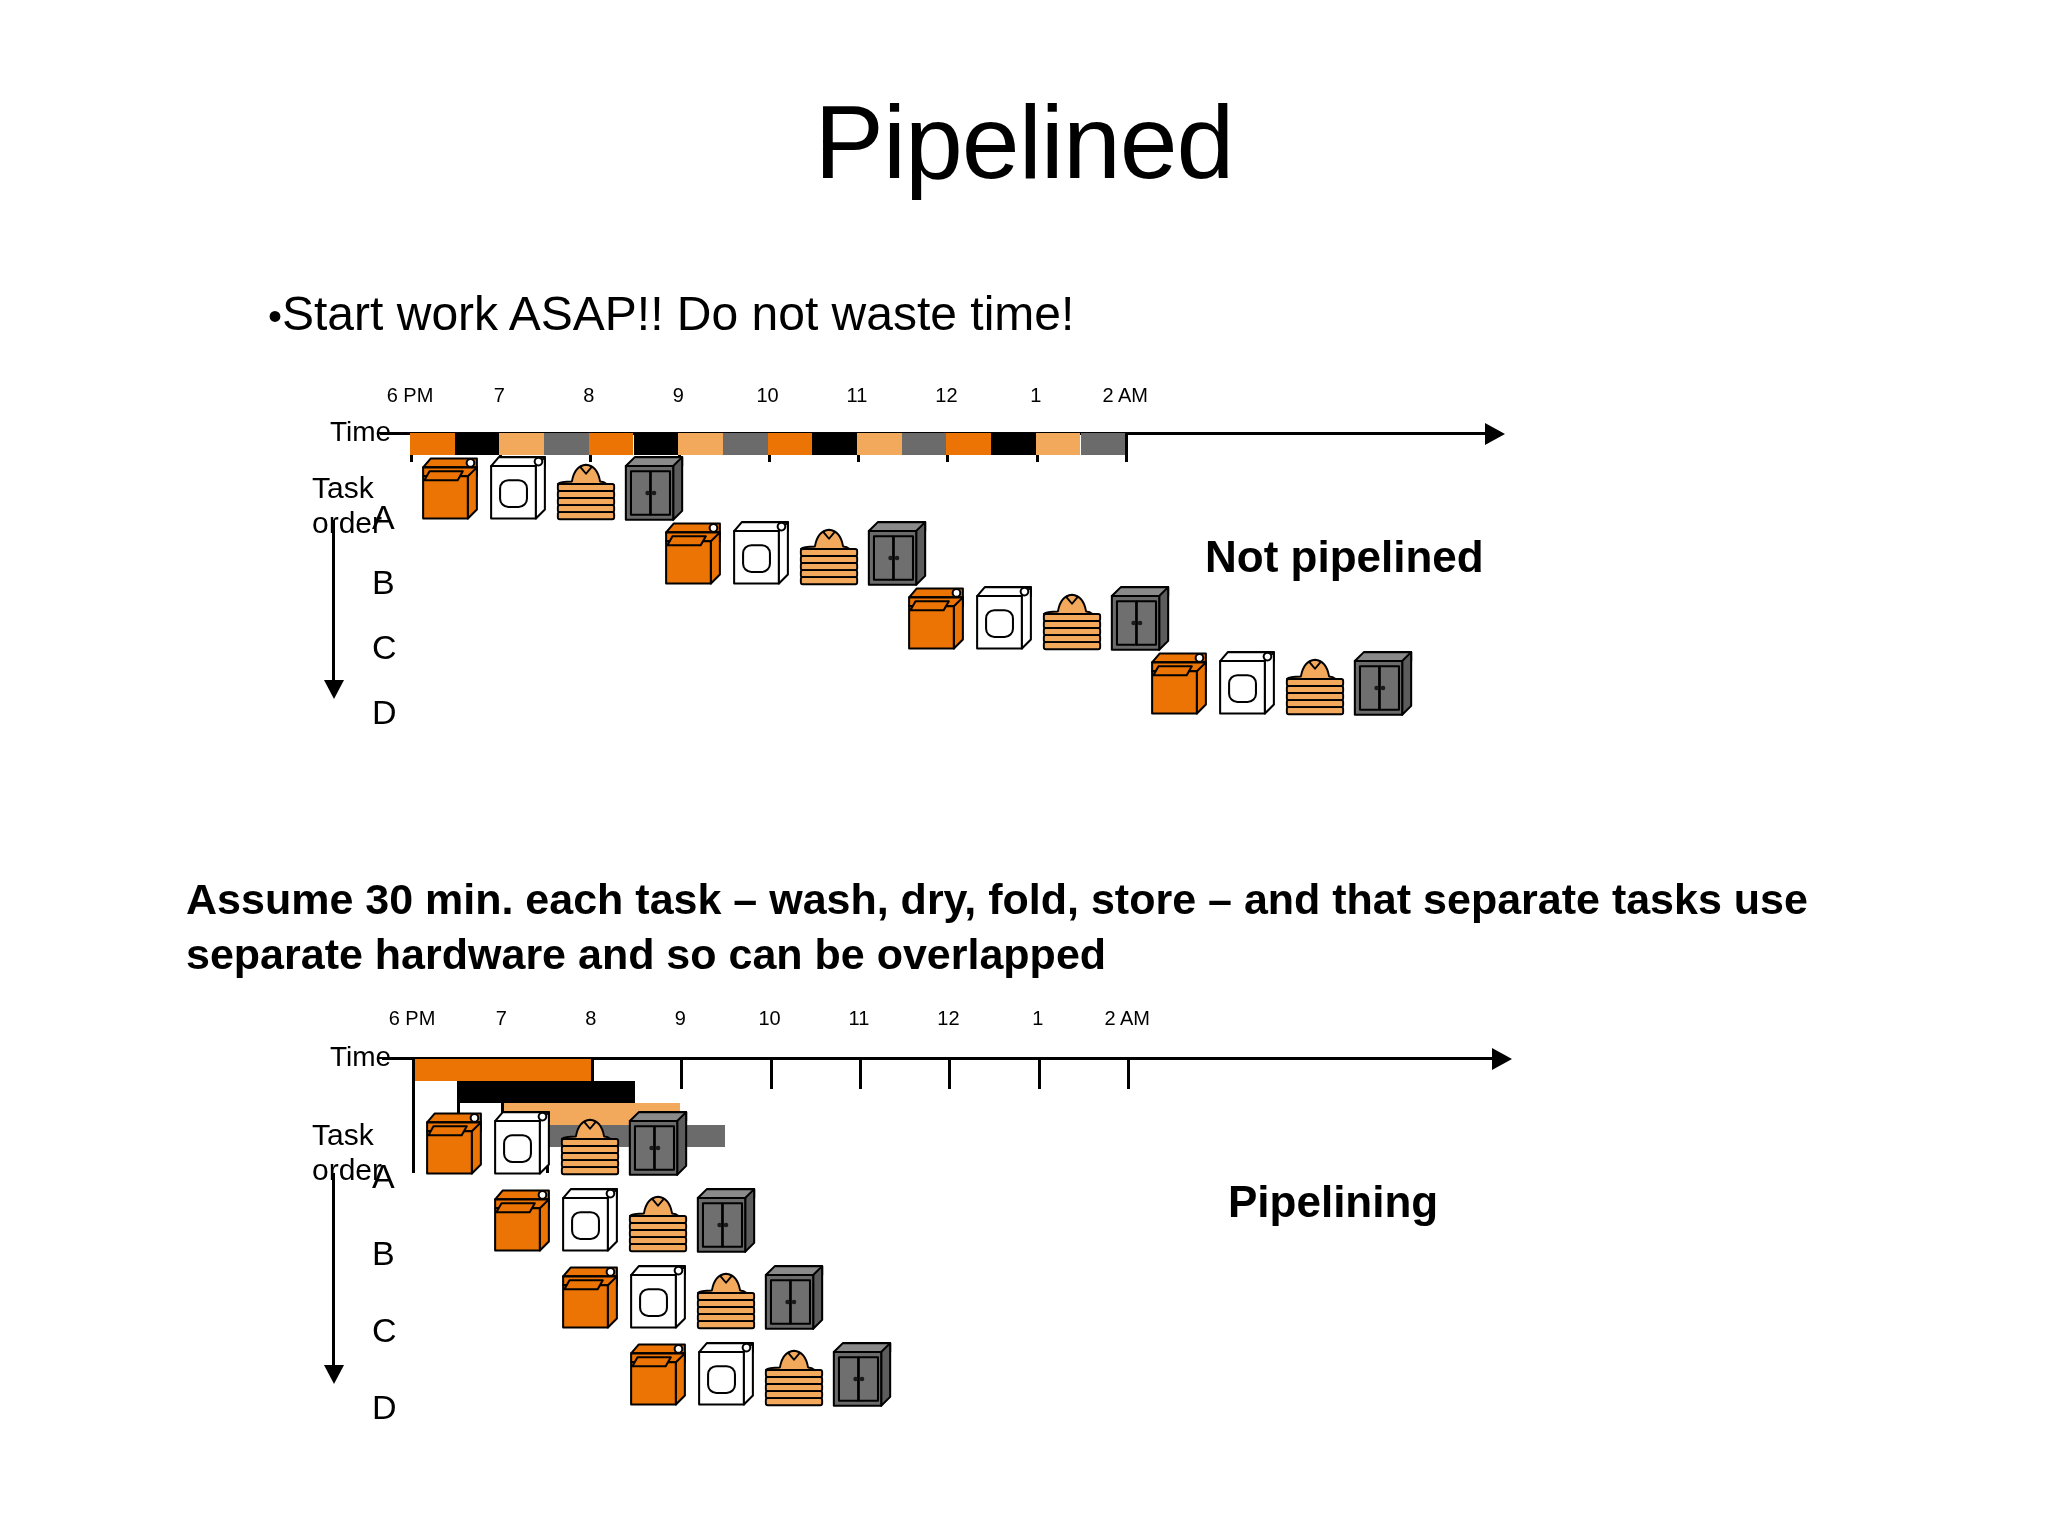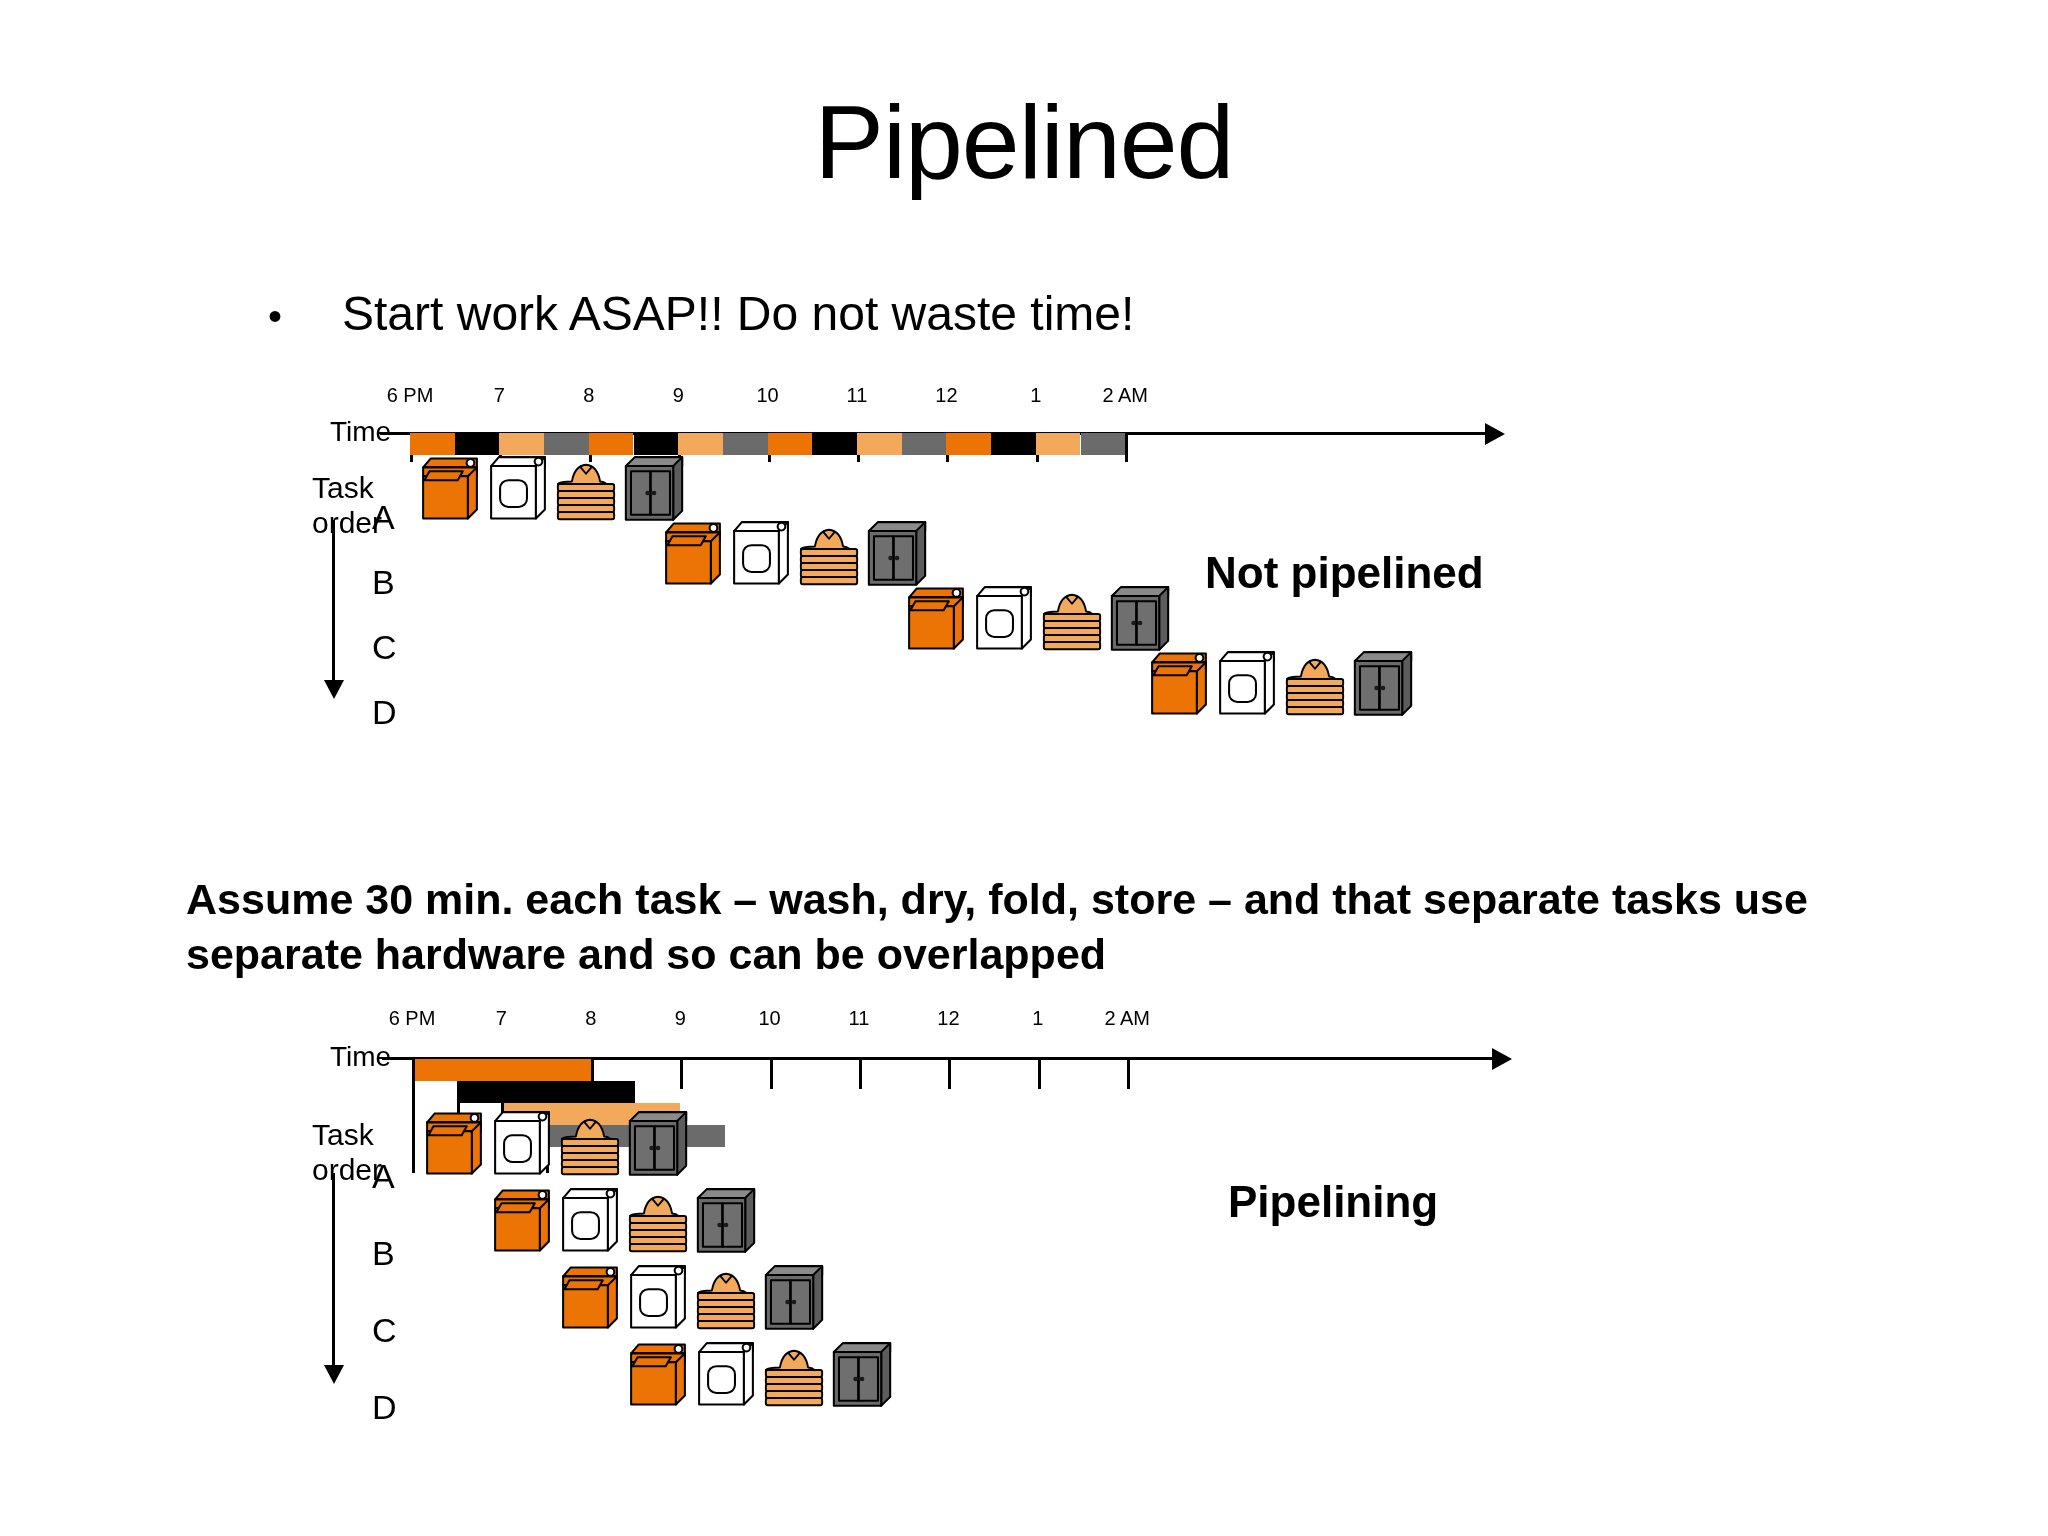--- a/index.html
+++ b/index.html
@@ -8,21 +8,21 @@
 
   
   .slide-title{
     position:absolute;left:0;top:88px;width:2048px;text-align:center;
     font-size:104px;line-height:1.05;font-weight:400;letter-spacing:-1px;
   }
 
   
   .bullet-row{position:absolute;left:268px;top:286px;display:flex;align-items:flex-start;}
   .bullet-dot{font-size:40px;line-height:1;margin-top:10px;}
-  .bullet-text{margin-left:60px;font-size:48px;line-height:1.15;white-space:nowrap;}
+  .bullet-text{font-size:48px;line-height:1.15;white-space:nowrap;}
 
   
   .assume-text{
     position:absolute;left:186px;top:872px;width:1720px;
     font-size:43px;font-weight:bold;line-height:1.28;
   }
 
   
   .diagram{position:absolute;}
   #diagram-not-pipelined{left:0;top:380px;width:2048px;height:440px;}
@@ -315,21 +315,21 @@
       <polygon points="80,22 94,8 94,92 80,106" fill="#5c5c5c"></polygon>
       <rect x="6" y="22" width="74" height="84" fill="#6B6B6B"></rect>
       <rect x="14" y="30" width="30" height="68" fill="#6f6f6f"></rect>
       <rect x="45" y="30" width="30" height="68" fill="#6f6f6f"></rect>
       <circle cx="40" cy="64" r="3.6" fill="#1a1a1a" stroke="none"></circle>
       <circle cx="50" cy="64" r="3.6" fill="#1a1a1a" stroke="none"></circle>
     </g>
         </svg>
       </div>
     </div>
-    <div class="caption" style="left: 1205px; top: 168px;">Not pipelined</div>
+    <div class="caption" style="left: 1205px; top: 152px;">Not pipelined</div>
   </div>
 <div class="diagram" id="diagram-pipelined">
     <div class="time-label" style="left: 330px; top: 46px;">Time</div>
     <div class="axis-line" style="left: 382px; top: 62px; width: 1110px;"></div>
     <div class="axis-arrow" style="left: 1492px; top: 53px;"></div>
     <div class="tick" style="left: 412px; top: 64px; height: 30px;"></div>
     <div class="tick-label" style="left: 412px; top: 12px;">6 PM</div>
     <div class="tick" style="left: 501.4px; top: 64px; height: 30px;"></div>
     <div class="tick-label" style="left: 501.4px; top: 12px;">7</div>
     <div class="tick" style="left: 590.8px; top: 64px; height: 30px;"></div>

